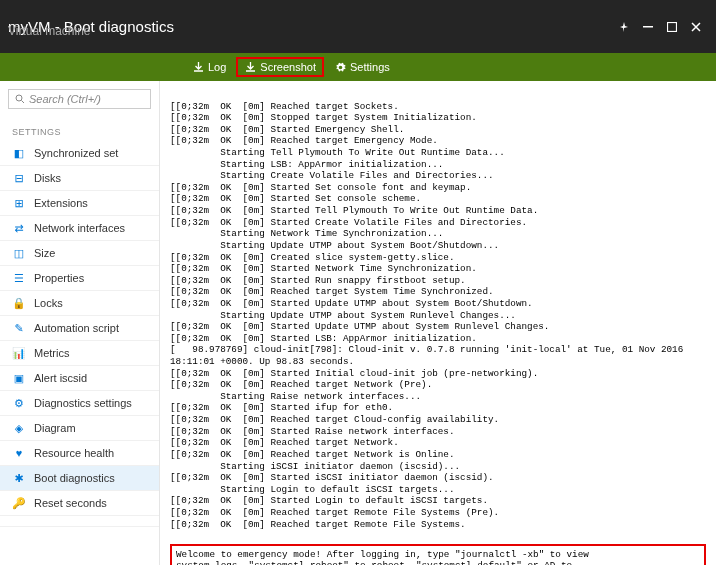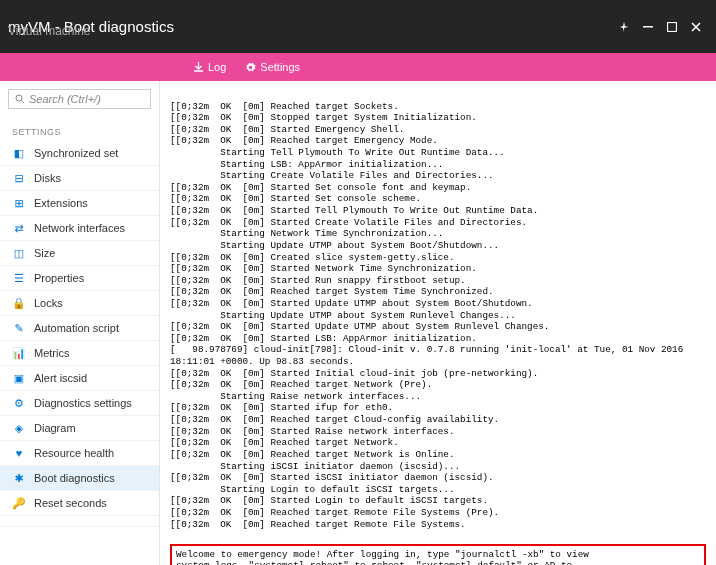--- a/index.html
+++ b/index.html
@@ -2,21 +2,21 @@
 <html><head>
 <meta charset="utf-8">
 <style>
 * { margin: 0; padding: 0; box-sizing: border-box; }
 body { font-family: "Segoe UI", Arial, sans-serif; font-size: 12px; width: 716px; height: 565px; overflow: hidden; background: #fff; }
 .titlebar { background: #252525; color: #fff; height: 53px; display: flex; align-items: center; padding: 0 8px; }
 .titlebar .title { font-size: 15px; font-weight: 300; }
 .titlebar .subtitle { font-size: 12px; color: #aaa; position: absolute; top: 24px; left: 8px; }
 .titlebar .spacer { flex: 1; }
 .titlebar .winbtn { width: 24px; height: 24px; display: flex; align-items: center; justify-content: center; color: #fff; font-size: 12px; cursor: pointer; }
-.toolbar { background: #ec4899; height: 28px; display: flex; align-items: center; padding-left: 184px; gap: 2px; }
+.toolbar { background: #4d7c0f; height: 28px; display: flex; align-items: center; padding-left: 184px; gap: 2px; }
 .toolbar .tbtn { display: flex; align-items: center; gap: 4px; color: #fff; font-size: 11px; padding: 4px 8px; cursor: pointer; }
 .toolbar .tbtn.highlighted { border: 2px solid #e60000; padding: 2px 6px; }
 .toolbar .icon { width: 12px; height: 12px; display: inline-flex; align-items: center; justify-content: center; }
 .main { display: flex; height: calc(565px - 68px); }
 .sidebar { width: 160px; border-right: 1px solid #e5e5e5; overflow-y: auto; background: #fff; }
 .search { margin: 8px; border: 1px solid #ccc; padding: 3px 6px; display: flex; align-items: center; gap: 4px; font-size: 11px; color: #888; font-style: italic; }
 .section-hdr { font-size: 9px; color: #888; letter-spacing: 0.5px; padding: 10px 12px 4px; text-transform: uppercase; }
 .sidebar-item { display: flex; align-items: center; gap: 8px; padding: 5px 12px; font-size: 11px; color: #333; cursor: pointer; border-bottom: 1px solid #f0f0f0; }
 .sidebar-item.active { background: #e6f2fb; }
 .sidebar-item .sicon { width: 14px; height: 14px; display: inline-flex; align-items: center; justify-content: center; color: #0078d7; flex-shrink: 0; }
@@ -56,20 +56,28 @@
 </div>
 
 <div class="toolbar">
   <div class="tbtn">
     <span class="icon">
         <svg width="11" height="11" viewBox="0 0 11 11">
           <path d="M5.5 0 V6 M2.5 4 L5.5 7 L8.5 4 M1 9 H10" stroke="#fff" stroke-width="1.3" fill="none"></path>
         </svg>
       </span>
     <span>Log</span>
+  </div>
+  <div class="tbtn highlighted">
+    <span class="icon">
+        <svg width="11" height="11" viewBox="0 0 11 11">
+          <path d="M5.5 0 V6 M2.5 4 L5.5 7 L8.5 4 M1 9 H10" stroke="#fff" stroke-width="1.3" fill="none"></path>
+        </svg>
+      </span>
+    <span>Screenshot</span>
   </div>
   <div class="tbtn">
     <span class="icon">
         <svg width="11" height="11" viewBox="0 0 24 24">
           <path fill="#fff" d="M12 8a4 4 0 100 8 4 4 0 000-8zm9 4l2 1-1 3-2-.5-2 2 .5 2-3 1-1-2h-3l-1 2-3-1 .5-2-2-2-2 .5-1-3 2-1v-2l-2-1 1-3 2 .5 2-2-.5-2 3-1 1 2h3l1-2 3 1-.5 2 2 2 2-.5 1 3-2 1v2z"></path>
         </svg>
       </span>
     <span>Settings</span>
   </div>
 </div>

